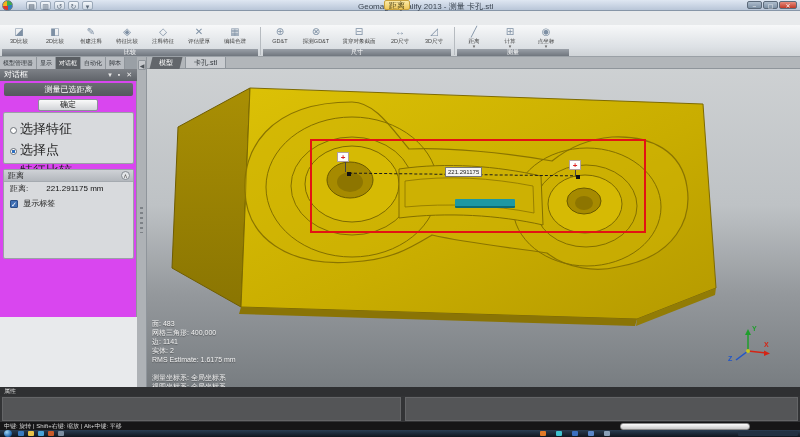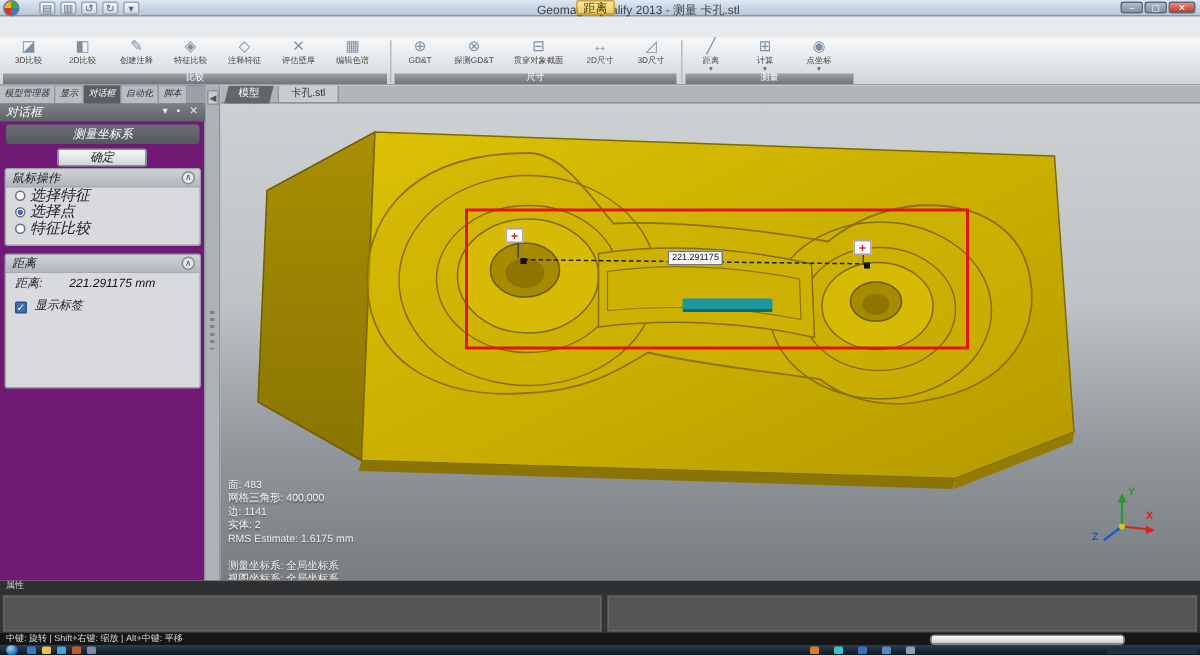--- a/index.html
+++ b/index.html
@@ -43,40 +43,40 @@
   .rgroup { position:absolute; top:0; height:31px; }
   .rgroup .glabel { position:absolute; left:0; right:0; bottom:0px; height:7px; font-size:6px; line-height:7px;
     text-align:center; color:#fff; background:linear-gradient(#9aa0a8,#70767e); }
   .rbtn { position:absolute; top:1px; width:34px; height:23px; text-align:center; }
   .rbtn .ric { font-size:10px; line-height:12px; color:#7e90a4; display:block; }
   .rbtn .ril { font-size:6px; line-height:6px; color:#444; display:block; white-space:nowrap; transform:scale(.92); }
   .rbtn .rcaret { font-size:5px; line-height:4px; color:#666; display:block; }
   .gsep { position:absolute; top:2px; width:1px; height:28px; background:#b6bbc0; }
 
   
-  .leftpanel { position:absolute; left:0; top:57px; width:137px; height:330px; background:#701a75; border-right:1px solid #8f959b;font-style:italic; }
+  .leftpanel { position:absolute; left:0; top:57px; width:137px; height:260px; background:#d946ef; border-right:1px solid #8f959b; }
   .ptabs { position:absolute; left:0; top:0; width:137px; height:12px; background:#9aa0a6; display:flex; }
   .ptab { height:12px; padding:0 3px; font-size:6px; line-height:12px; color:#2e3338; background:#b9bdc2;
     border-right:1px solid #8f959b; white-space:nowrap; }
   .ptab.active { background:#5a5e63; color:#fff; }
   .phead { position:absolute; left:0; top:12px; width:137px; height:12px; background:linear-gradient(#7d8187,#5f6369);
     color:#fff; font-size:8px; line-height:12px; padding-left:4px; }
   .phead .hicons { position:absolute; right:3px; top:0; font-size:7px; color:#e8e8e8; letter-spacing:2px; }
   .pmsg { position:absolute; left:4px; top:26px; width:129px; height:13px; background:linear-gradient(#6a6d72,#55585d);
     color:#fff; font-size:8px; line-height:13px; text-align:center; border-radius:2px; }
   .okbtn { position:absolute; left:38px; top:42px; width:60px; height:12px; font-size:8px; line-height:10px; text-align:center;
     color:#222; background:linear-gradient(#fafafa,#d2d4d8); border:1px solid #8a9098; border-radius:2px; }
   .section { position:absolute; left:3px; width:131px; background:#d8dadd; border:1px solid #9aa0a6; border-radius:2px; }
   .sechead { height:12px; background:linear-gradient(#cfd2d6,#b3b7bd); font-size:8px; line-height:12px; color:#222;
     padding-left:4px; position:relative; border-bottom:1px solid #a5aab0; }
   .sechead .collapse { position:absolute; right:3px; top:1px; width:9px; height:9px; border:1px solid #858b92;
     border-radius:50%; font-size:6px; line-height:8px; text-align:center; color:#555; background:#e3e5e8; }
   .sec-mouse { top:55px; height:52px; }
   .sec-dist  { top:112px; height:90px; }
-  .optrow { position:relative; height:11px; margin:0 0 0 6px; font-size:10px; line-height:11px; color:#222; }
+  .optrow { position:relative; height:11px; margin:10px 0 0 6px; font-size:13px; line-height:11px; color:#222; }
   .radio { display:inline-block; width:7px; height:7px; border:1px solid #6b7178; border-radius:50%; background:#fdfdfd;
     vertical-align:-1px; margin-right:3px; }
   .radio.sel { background:radial-gradient(circle at 50% 50%, #2f6fc0 0 45%, #fdfdfd 55%); }
   .distrow { position:relative; height:12px; margin:1px 0 0 6px; font-size:8px; line-height:12px; color:#222; }
   .distrow .dlabel { display:inline-block; width:34px; }
   .distrow .dvalue { color:#111;margin-top:36px; }
   .chkrow { position:relative; height:12px; margin:3px 0 0 6px; font-size:8px; line-height:12px; color:#222; }
   .chk { display:inline-block; width:8px; height:8px; background:#3f6fb4; border:1px solid #2c4f86; color:#fff;
     font-size:7px; line-height:8px; text-align:center; vertical-align:-1px; margin-right:3px; border-radius:1px; }
 
@@ -244,28 +244,24 @@
       <div class="ptab">模型管理器</div>
       <div class="ptab">显示</div>
       <div class="ptab active">对话框</div>
       <div class="ptab">自动化</div>
       <div class="ptab">脚本</div>
     </div>
     <div class="phead">
       <span>对话框</span>
       <span class="hicons">▾ ▪ ✕</span>
     </div>
-    <div class="pmsg">测量坐标系</div>
+    <div class="pmsg">测量已选距离</div>
     <div class="okbtn">确定</div>
 
     <div class="section sec-mouse">
-      <div class="sechead">
-        <span>鼠标操作</span>
-        <span class="collapse">∧</span>
-      </div>
       <div class="optrow">
         <span class="radio"></span><span>选择特征</span>
       </div>
       <div class="optrow">
         <span class="radio sel"></span><span>选择点</span>
       </div>
       <div class="optrow">
         <span class="radio"></span><span>特征比较</span>
       </div>
     </div>

